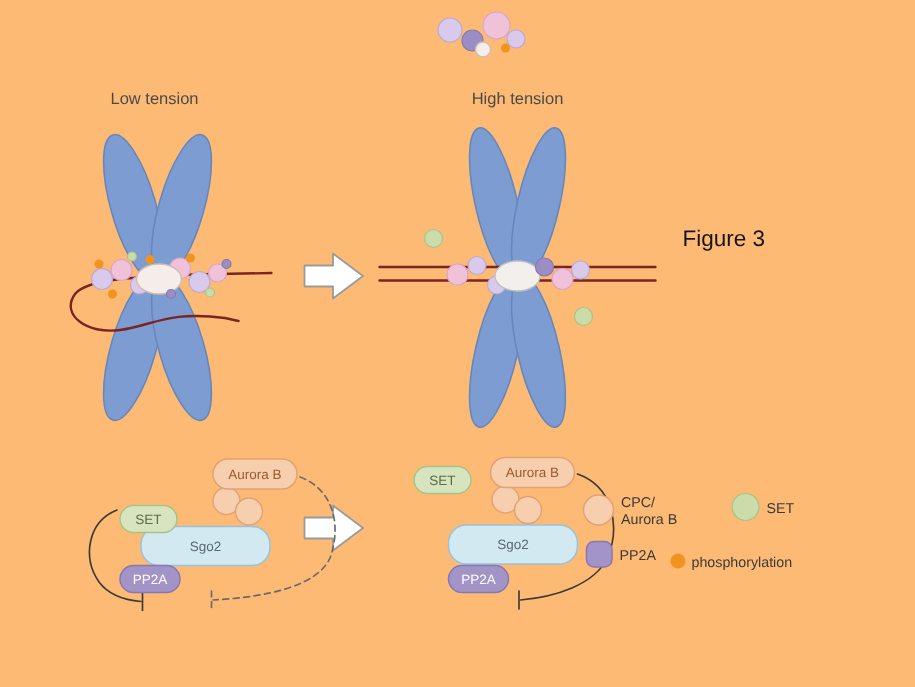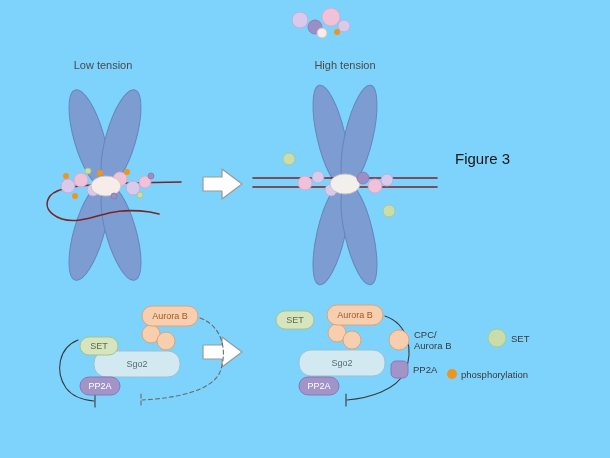--- a/index.html
+++ b/index.html
@@ -1,19 +1,19 @@
 <!DOCTYPE html>
 <html><head>
 <meta charset="utf-8">
 <style>
   html,body{margin:0;padding:0;background:#ffffff;}
   .figure-wrap{
     position:relative;
     width:610px;height:458px;
-    background:#7dd3fc;
+    background:#fdba74;
     font-family:"Liberation Sans", sans-serif;
     overflow:hidden;
   }
   svg{display:block;}
   .chrom{fill:#7d9cd1;stroke:#6486bd;stroke-width:1;}
   .mt{stroke:#7a2424;fill:none;stroke-width:1.6;stroke-linecap:round;}
   .blockarrow{fill:#ffffff;stroke:#9a9a9a;stroke-width:1.2;stroke-linejoin:round;}
   .box-aurora{fill:#f7cfae;stroke:#e2a276;stroke-width:1;}
   .box-set{fill:#d6e4c0;stroke:#a9c386;stroke-width:1;}
   .box-sgo2{fill:#d2e9f2;stroke:#96c3d6;stroke-width:1;}

